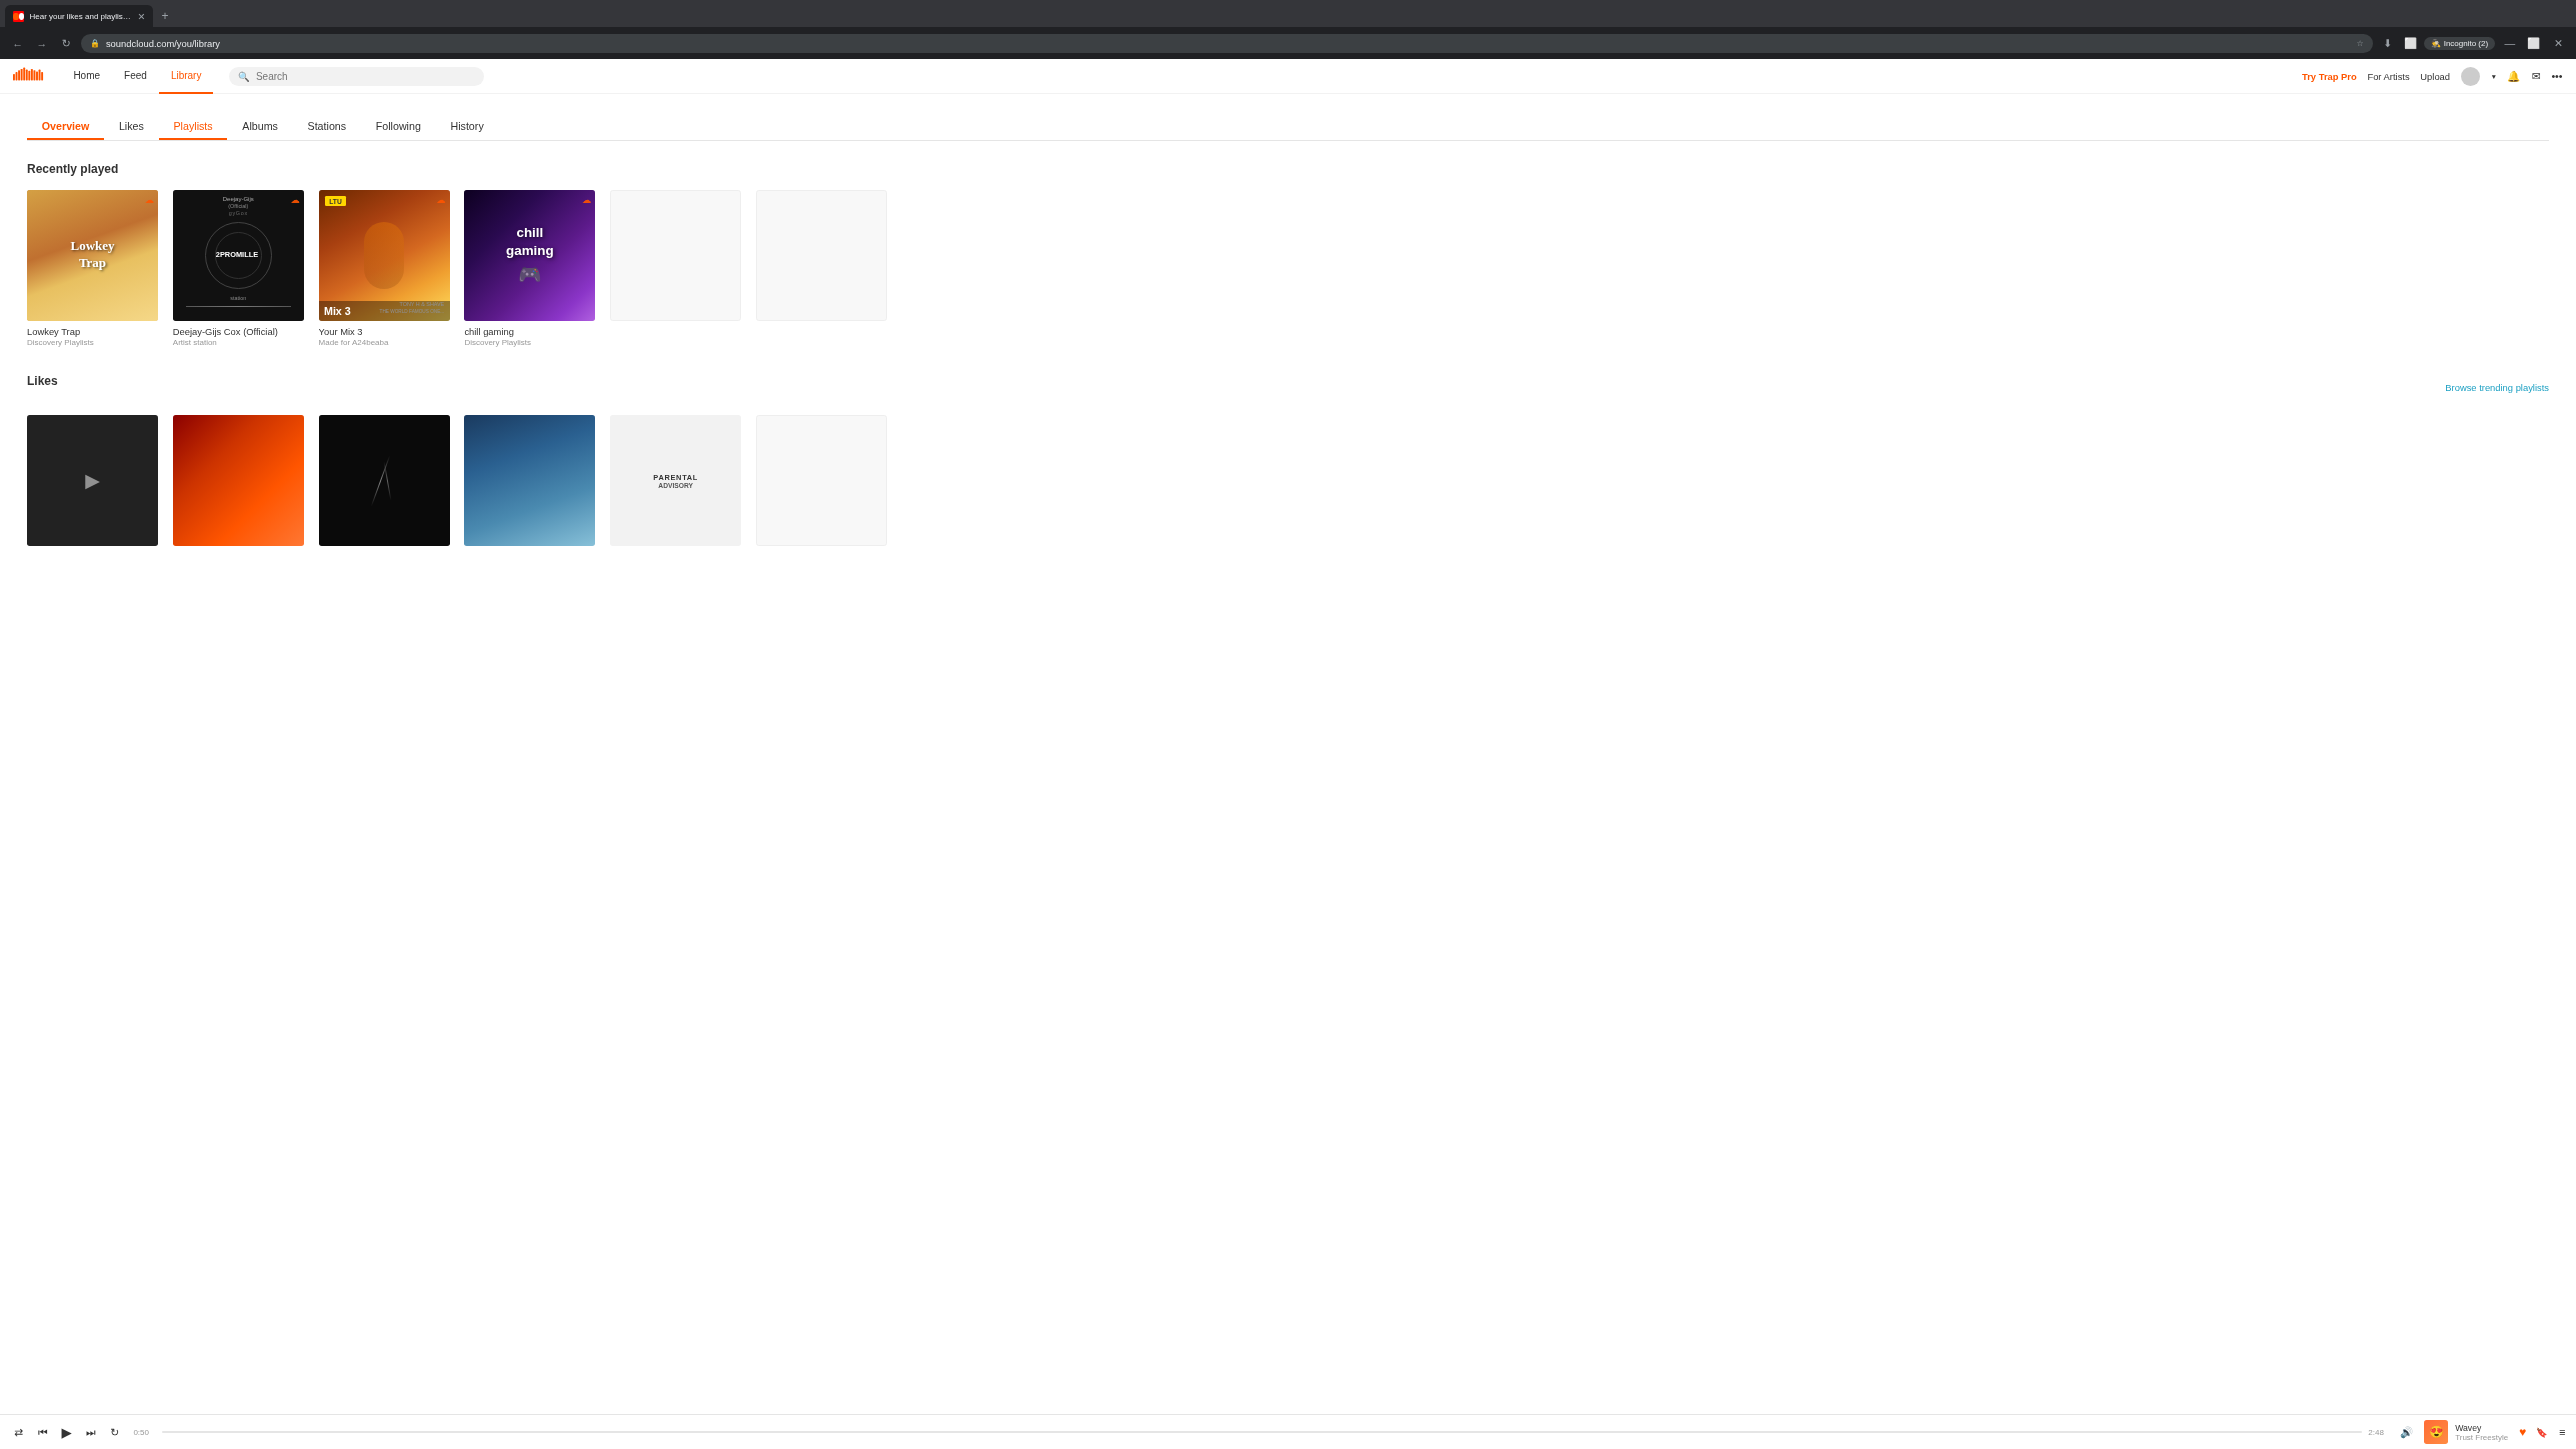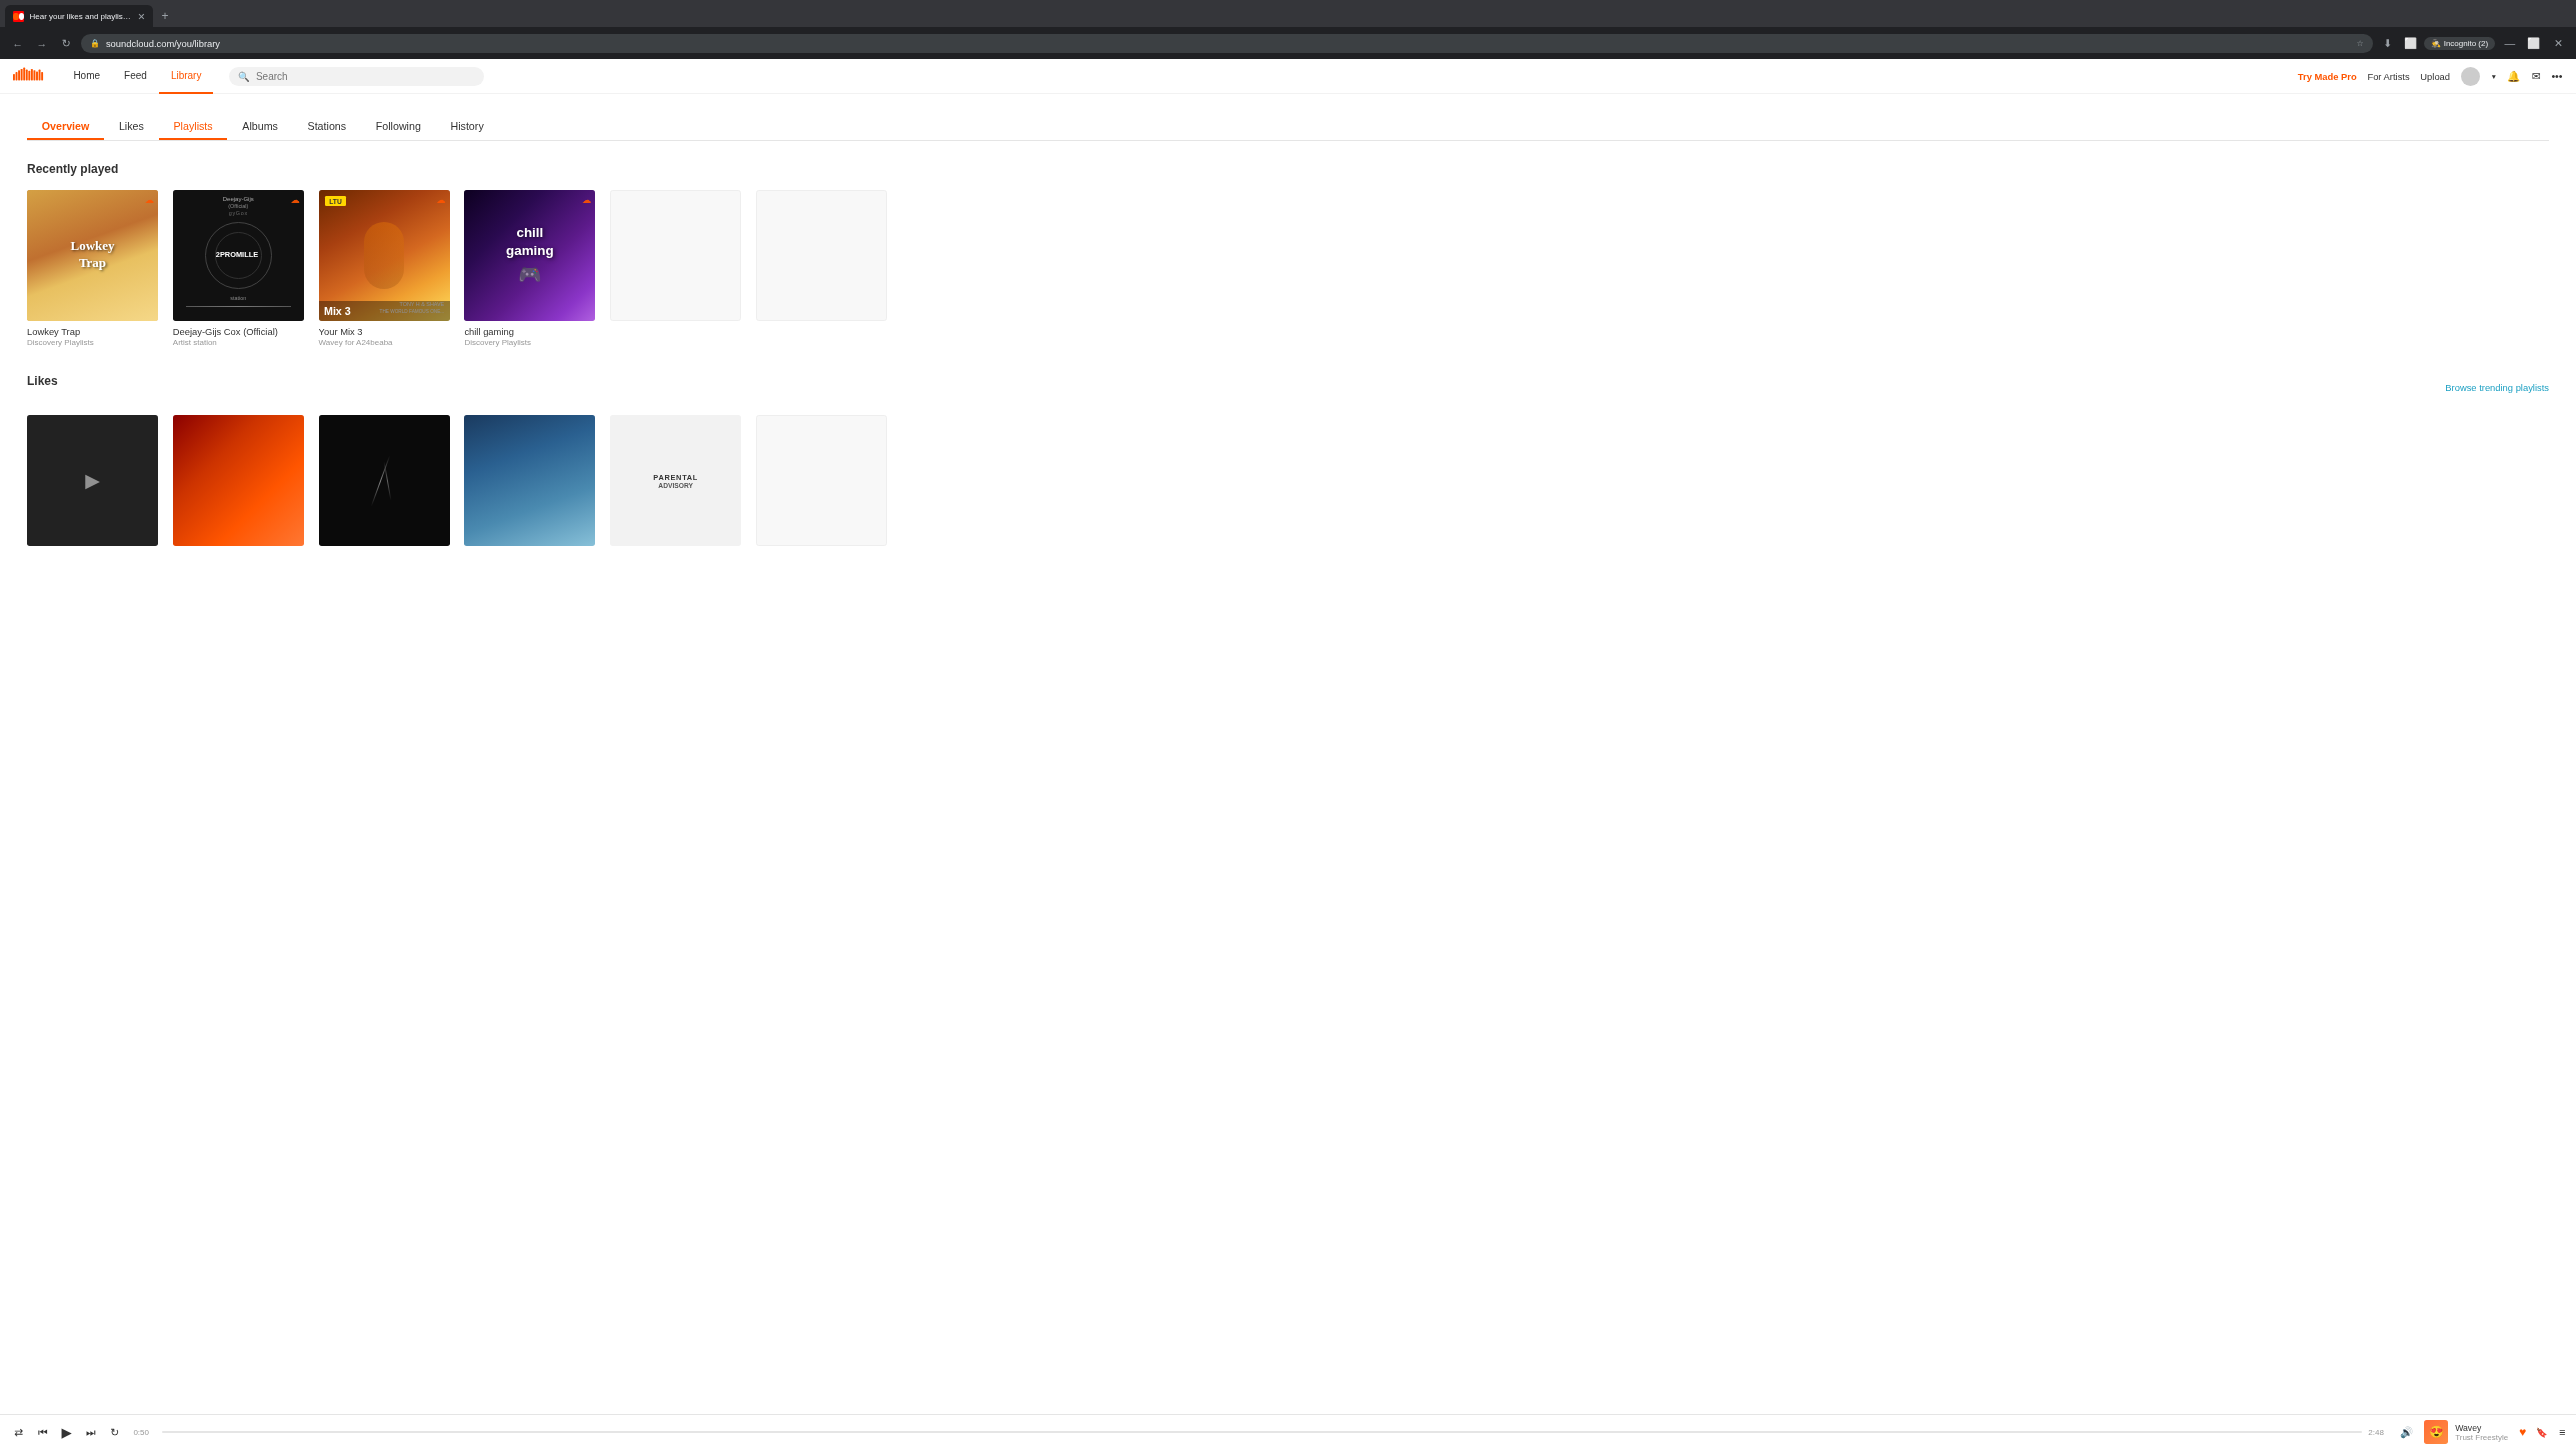--- a/index.html
+++ b/index.html
@@ -141,21 +141,21 @@
     <nav class="sc-nav">
       <div class="sc-nav-item">Home</div>
       <div class="sc-nav-item">Feed</div>
       <div class="sc-nav-item active">Library</div>
     </nav>
     <div class="sc-search">
       <span class="sc-search-icon">🔍</span>
       <input type="text" placeholder="Search" style="">
     </div>
     <div class="sc-header-right">
-      <span class="try-next-pro">Try Made Pro</span>
+      <span class="try-next-pro">Try Trap Pro</span>
       <span class="for-artists">For Artists</span>
       <span class="upload-btn">Upload</span>
       <span class="avatar"></span>
       <span style="font-size:6.7px;color:#333;cursor:pointer;">▼</span>
       <span class="notif-icon">🔔</span>
       <span class="msg-icon">✉</span>
       <span class="more-icon">•••</span>
     </div>
   </div>
 
@@ -222,21 +222,21 @@
             </div>
             <div style="position:absolute;bottom:5.4px;right:5.4px;font-size:5.4px;color:#eee;text-align:right;line-height:1.3;">TONY H &amp; SHAVE<br><span style="font-size:4.7px;">THE WORLD FAMOUS ONE...</span></div>
 
             <div style="position:absolute;bottom:0;left:0;right:0;background:rgba(0,0,0,0.4);padding:4px 5.4px;">
               <div style="color:#fff;font-size:10.7px;font-weight:700;">Mix 3</div>
             </div>
             <span style="position:absolute;top:4px;right:4px;color:#f50;font-size:9.4px;opacity:0.9;">☁</span>
           </div>
         </div>
         <div class="card-title">Your Mix 3</div>
-        <div class="card-subtitle">Wavey for A24beaba</div>
+        <div class="card-subtitle">Made for A24beaba</div>
       </div>
 
       <div class="card">
         <div class="card-img">
           <div style="width:100%;height:100%;background:linear-gradient(135deg,#0d0020 0%,#2a0a50 30%,#5c1a8a 60%,#8b35c8 85%,#b060e0 100%);display:flex;align-items:center;justify-content:center;position:relative;">
 
             <div style="text-align:center;z-index:1;">
               <div style="color:#fff;font-size:13.4px;font-weight:700;text-shadow:1.3px 1.3px 4px rgba(0,0,0,0.7);line-height:1.3;margin-bottom:4px;">chill<br>gaming</div>
               <div style="font-size:19px;opacity:0.7;">🎮</div>
             </div>

